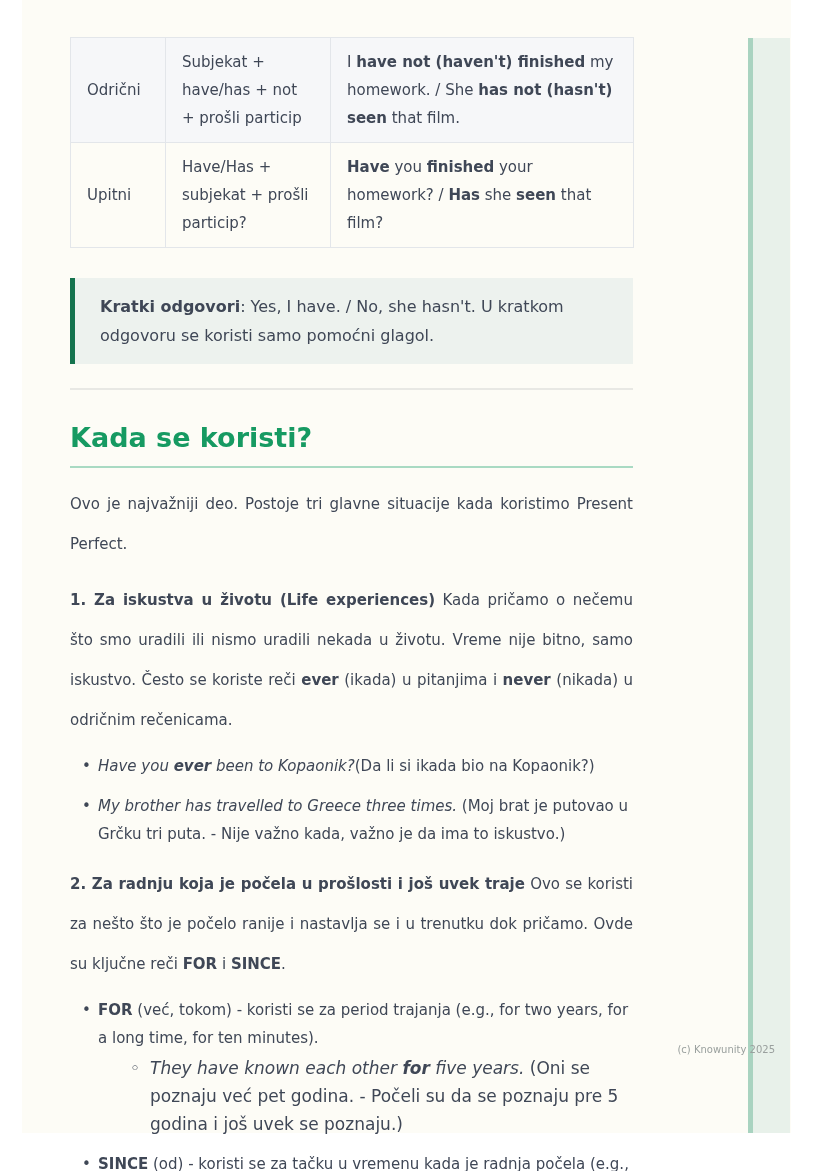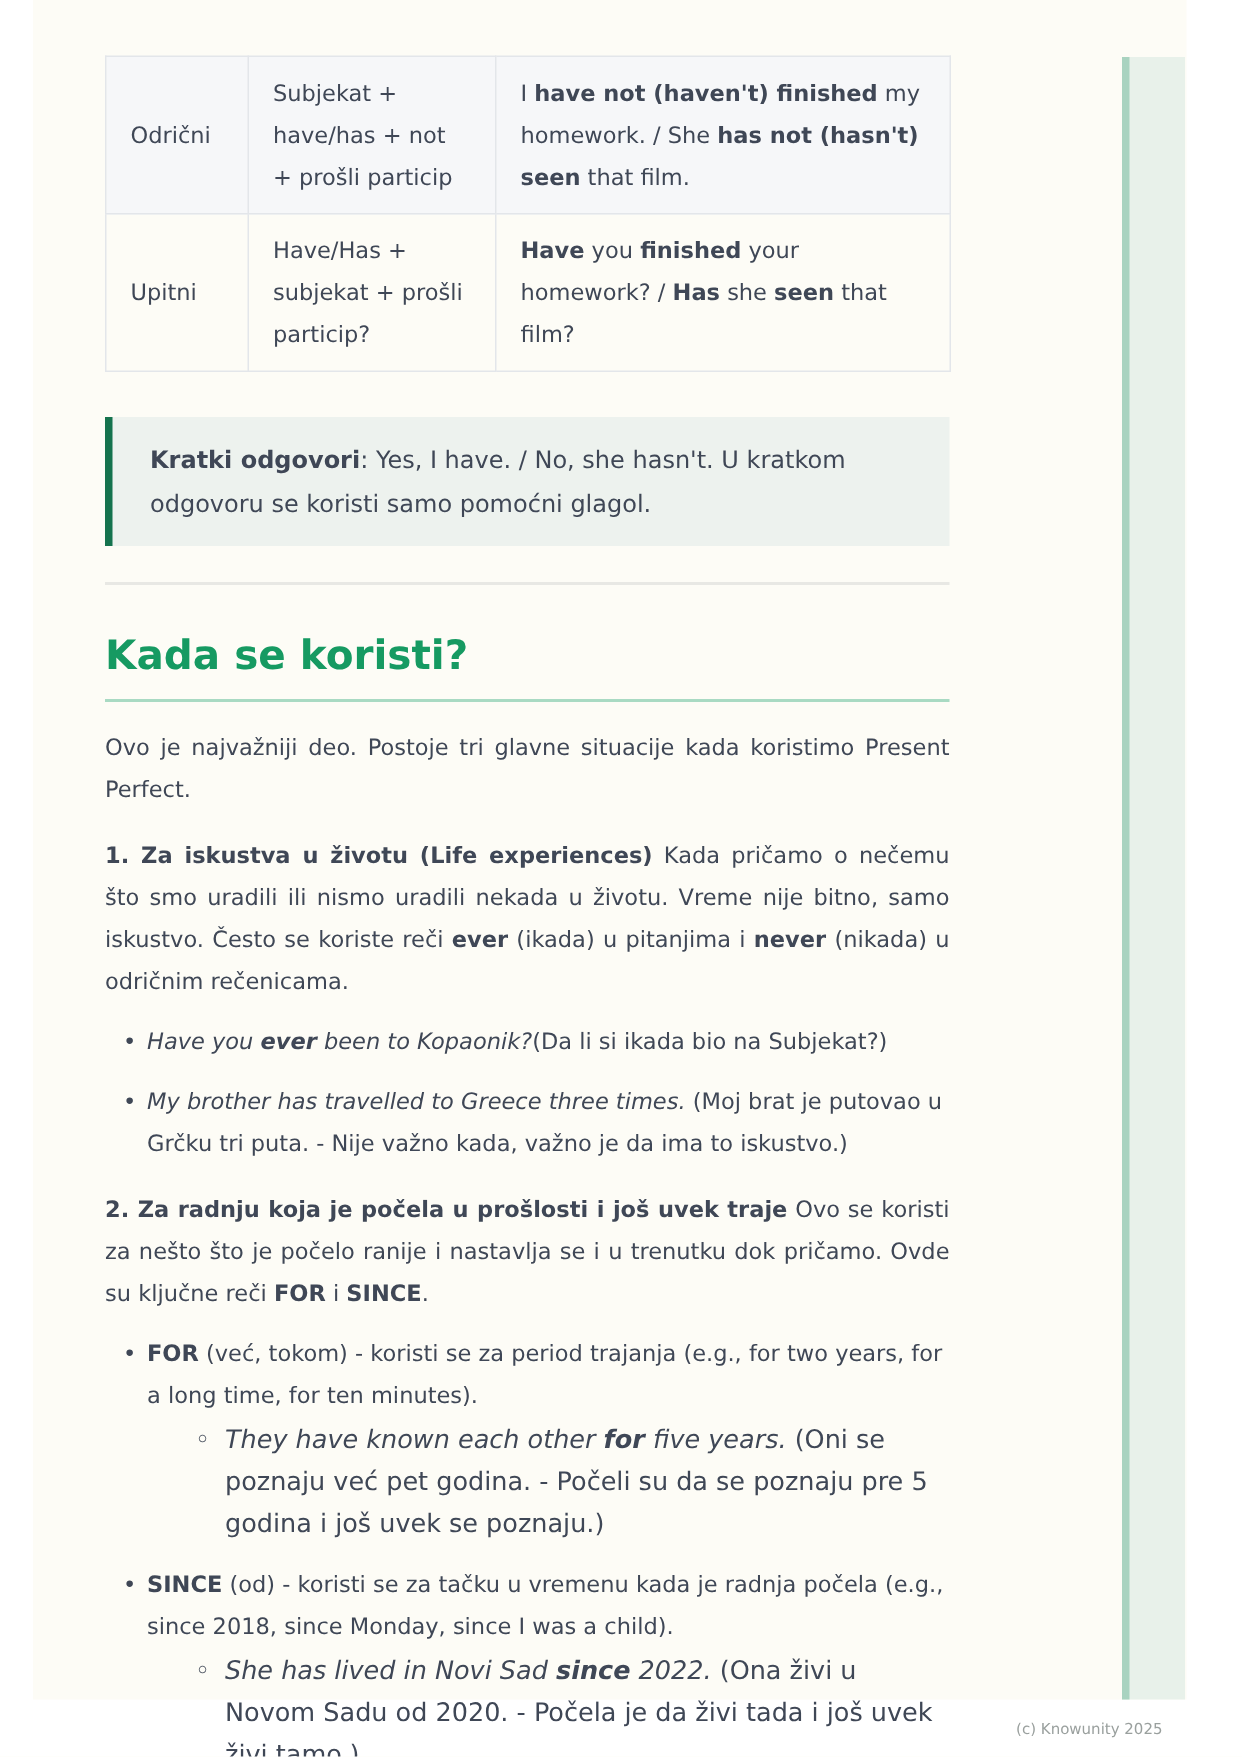--- a/index.html
+++ b/index.html
@@ -40,39 +40,39 @@
   .callout p{margin:0;font-size:16px;line-height:29px;}
   hr.divider{
     margin:24px 0 0;border:none;height:0;
     border-top:2px solid var(--divider,#e8e8e4);
   }
   h2.section{
     margin:30px 0 16px;color:var(--accent-green,#169a62);
     font-size:27px;line-height:36px;font-weight:700;
     padding-bottom:10px;border-bottom:2px solid var(--heading-underline,#a9dac3);
   }
-  p.body{font-size:15px;line-height:28px;text-align:justify;margin:16px 0 0;}
+  p.body{font-size:15px;line-height:40px;text-align:justify;margin:16px 0 0;}
   ul.blist{list-style:none;margin:8px 0 0;padding:0;}
   ul.blist > li{
     position:relative;padding-left:28px;margin-top:12px;
     font-size:15px;line-height:28px;
   }
   ul.blist > li::before{
     content:"\2022";position:absolute;left:12px;top:0;color:var(--text,#3f4756);
   }
   ul.sublist{list-style:none;margin:2px 0 0;padding:0;}
   ul.sublist > li{
     position:relative;padding-left:28px;margin-left:24px;margin-top:0;
     font-size:17px;line-height:28px;
   }
   ul.sublist > li::before{
     content:"\25E6";position:absolute;left:8px;top:0;color:var(--text,#3f4756);
   }
   .watermark{
-    position:absolute;top:1148px;right:16px;
+    position:absolute;top:1044px;right:16px;
     font-size:10px;line-height:12px;color:var(--watermark,#9aa09e);
   }
 </style>
 </head>
 <body>
 
 <div class="page">
   <div class="edge-band"></div>
 
   <div class="content">
@@ -103,21 +103,21 @@
 
     <hr class="divider">
 
     <h2 class="section">Kada se koristi?</h2>
 
     <p class="body">Ovo je najvažniji deo. Postoje tri glavne situacije kada koristimo Present Perfect.</p>
 
     <p class="body"><span class="b">1. Za iskustva u životu (Life experiences)</span><span> Kada pričamo o nečemu što smo uradili ili nismo uradili nekada u životu. Vreme nije bitno, samo iskustvo. Često se koriste reči </span><span class="b">ever</span><span> (ikada) u pitanjima i </span><span class="b">never</span><span> (nikada) u odričnim rečenicama.</span></p>
 
     <ul class="blist">
-      <li><span class="i">Have you </span><span class="b i">ever</span><span class="i"> been to Kopaonik?</span><span>(Da li si ikada bio na Subjekat?)</span></li>
+      <li><span class="i">Have you </span><span class="b i">ever</span><span class="i"> been to Kopaonik?</span><span>(Da li si ikada bio na Kopaonik?)</span></li>
       <li><span class="i">My brother has travelled to Greece three times.</span><span> (Moj brat je putovao u Grčku tri puta. - Nije važno kada, važno je da ima to iskustvo.)</span></li>
     </ul>
 
     <p class="body"><span class="b">2. Za radnju koja je počela u prošlosti i još uvek traje</span><span> Ovo se koristi za nešto što je počelo ranije i nastavlja se i u trenutku dok pričamo. Ovde su ključne reči </span><span class="b">FOR</span><span> i </span><span class="b">SINCE</span><span>.</span></p>
 
     <ul class="blist">
       <li>
         <span><span class="b">FOR</span><span> (već, tokom) - koristi se za period trajanja (e.g., for two years, for a long time, for ten minutes).</span></span>
         <ul class="sublist">
           <li><span class="i">They have known each other </span><span class="b i">for</span><span class="i"> five years.</span><span> (Oni se poznaju već pet godina. - Počeli su da se poznaju pre 5 godina i još uvek se poznaju.)</span></li>

